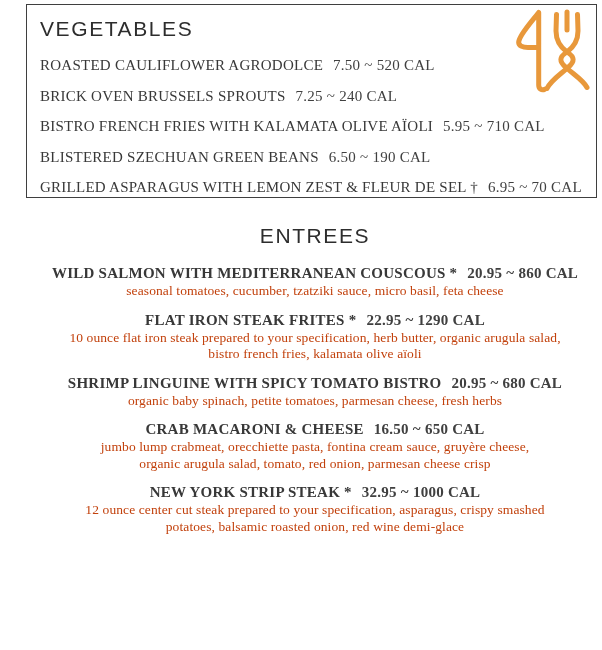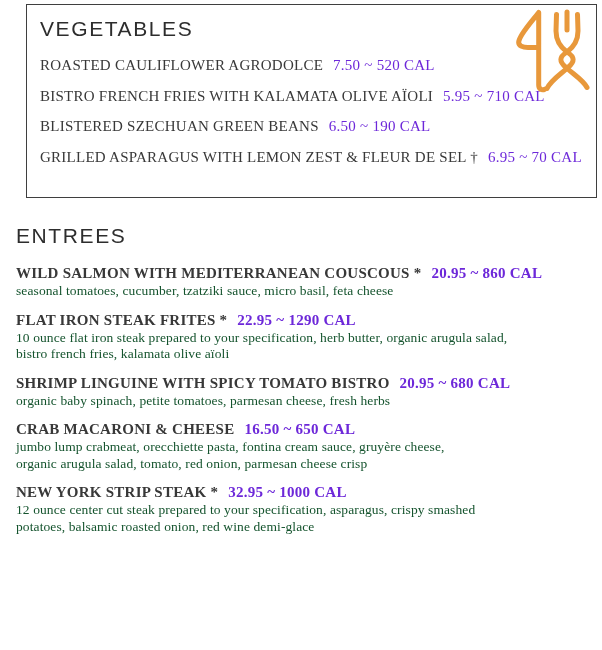--- a/index.html
+++ b/index.html
@@ -31,62 +31,66 @@
     margin: 0;
   }
   .veg-box .section-title { margin: 3px 0 9px 0; }
   .veg-item {
     line-height: 30.5px;
     font-size: 15px;
     letter-spacing: 0.25px;
     color: #383838;
     white-space: nowrap;
   }
-  .item-price { margin-left: 10px; color: #6d28d9; }
+  .item-price { margin-left: 10px; color: #404040; }
 
   
   .brand-icon {
     position: absolute;
     left: 512px; top: 9px;
     width: 80px; height: 84px;
   }
   .brand-icon svg { width: 100%; height: 100%; display: block; }
 
   
   .entrees {
     position: absolute;
-    left: 16px; top: 224px;
+    left: 30px; top: 224px;
     width: 570px;
+    text-align: center;
   }
   .entrees .section-title { margin: 0 0 17px 0; }
   .entree { margin-bottom: 12px; }
   .entree-line {
     font-size: 15px;
     letter-spacing: 0.25px;
     color: #383838;
     white-space: nowrap;
     font-weight: bold;
   }
   .entree-desc {
     font-size: 13.5px;
     line-height: 16.5px;
-    color: #14532d;
+    color: #c2410c;
     letter-spacing: 0.1px;
     white-space: pre-line;
     margin-top: 1px;
   }
 </style>
 </head>
 <body>
 
 <div class="veg-box">
   <h1 class="section-title">VEGETABLES</h1>
 
   <div class="veg-item">
     <span>ROASTED CAULIFLOWER AGRODOLCE</span><span class="item-price">7.50 ~ 520 CAL</span>
+  </div>
+  <div class="veg-item">
+    <span>BRICK OVEN BRUSSELS SPROUTS</span><span class="item-price">7.25 ~ 240 CAL</span>
   </div>
   <div class="veg-item">
     <span>BISTRO FRENCH FRIES WITH KALAMATA OLIVE AÏOLI</span><span class="item-price">5.95 ~ 710 CAL</span>
   </div>
   <div class="veg-item">
     <span>BLISTERED SZECHUAN GREEN BEANS</span><span class="item-price">6.50 ~ 190 CAL</span>
   </div>
   <div class="veg-item">
     <span>GRILLED ASPARAGUS WITH LEMON ZEST &amp; FLEUR DE SEL †</span><span class="item-price">6.95 ~ 70 CAL</span>
   </div>

